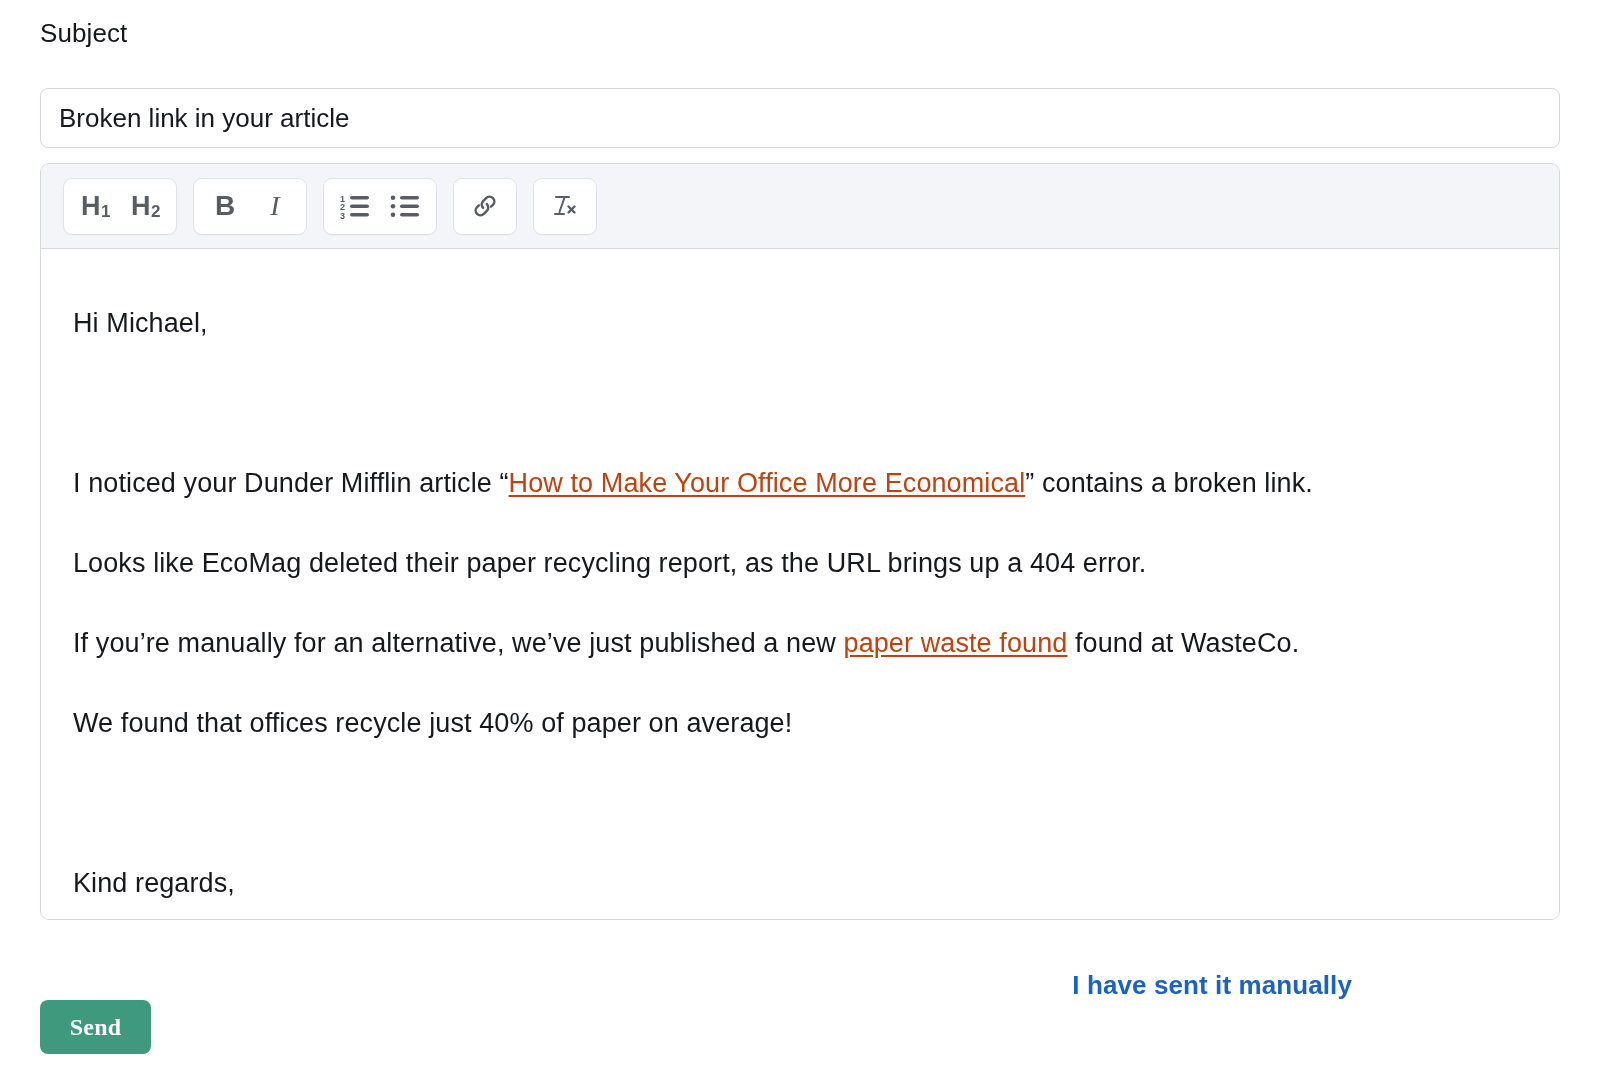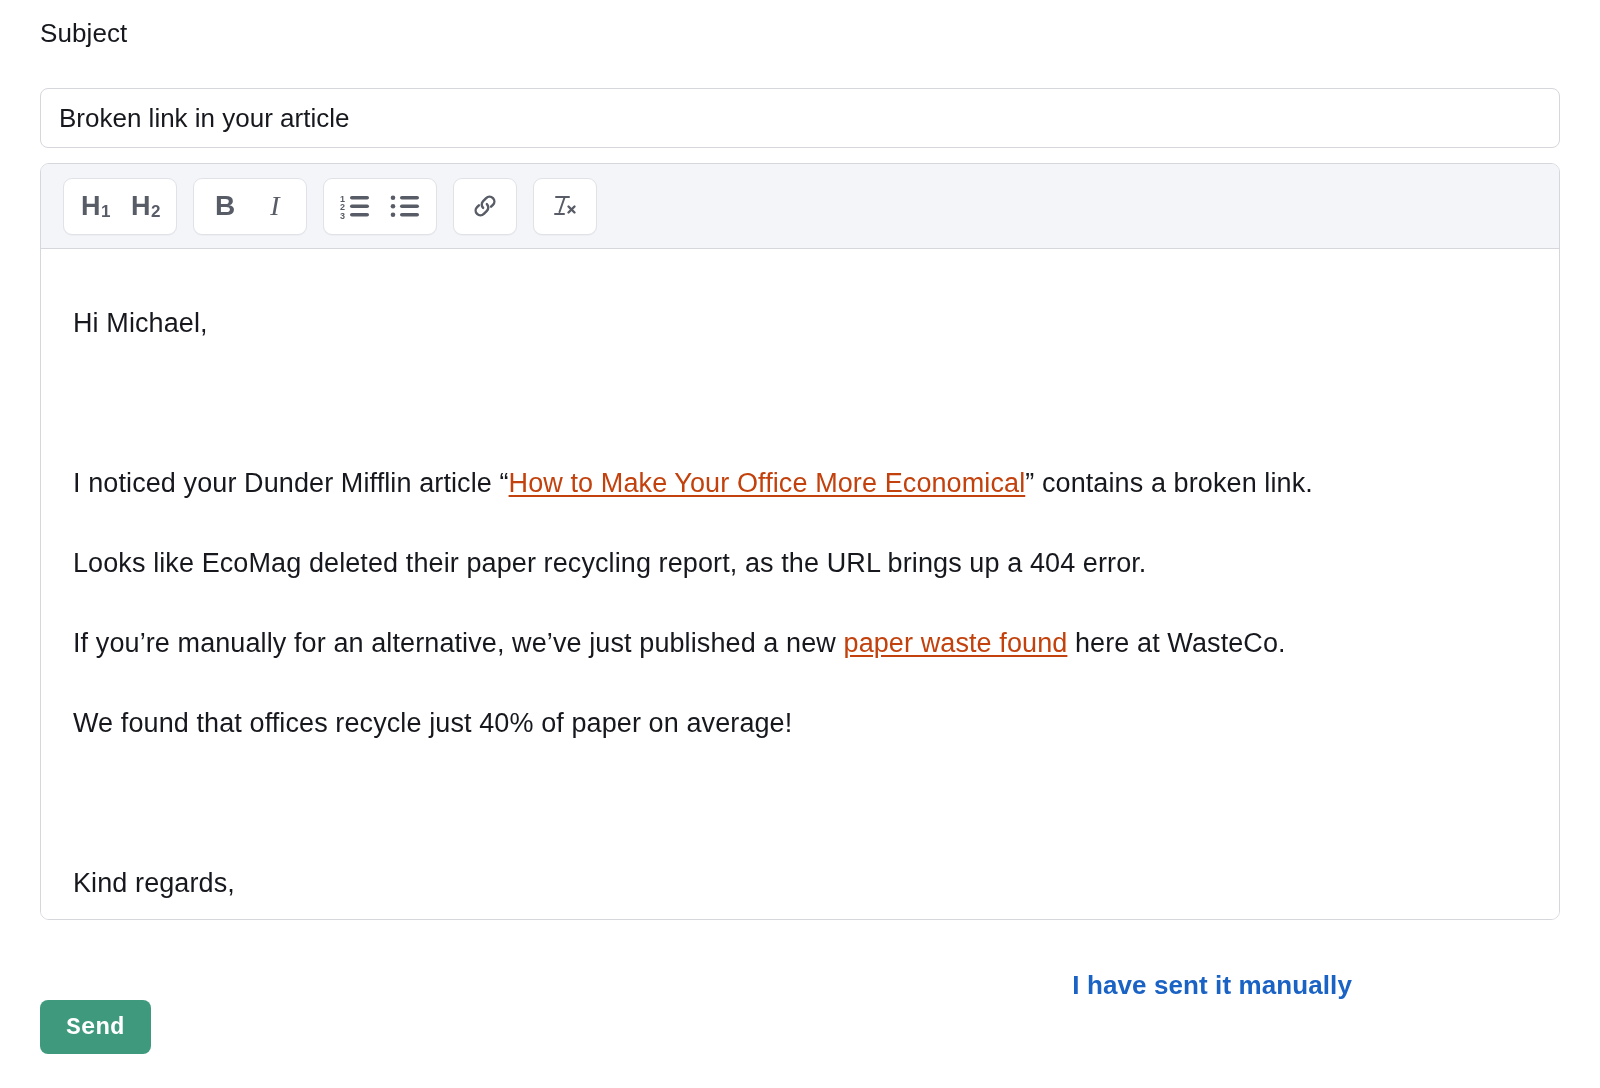--- a/index.html
+++ b/index.html
@@ -159,21 +159,21 @@
   .send-button {
     position: absolute;
     left: 40px;
     top: 1000px;
     width: 111px;
     height: 54px;
     background: #3f9a7d;
     color: #ffffff;
     border: none;
     border-radius: 8px;
-    font-family: Liberation Mono, monospace;
+    font-family: Liberation Serif, serif;
     font-size: 24px;
     font-weight: 700;
     cursor: pointer;
     letter-spacing: 0.2px;
   }
 
   .manual-link {
     position: absolute;
     right: 40px;
     top: 970px;
@@ -265,21 +265,21 @@
         </button>
       </div>
 
     </div>
 
     <div class="body-area">
       <p>Hi Michael,</p>
       <p class="spacer">&nbsp;</p>
       <p><span>I noticed your Dunder Mifflin article “</span><a href="#">How to Make Your Office More Economical</a><span>” contains a broken link.</span></p>
       <p>Looks like EcoMag deleted their paper recycling report, as the URL brings up a 404 error.</p>
-      <p><span>If you’re manually for an alternative, we’ve just published a new </span><a href="#">paper waste found</a><span> here at WasteCo.</span></p>
+      <p><span>If you’re manually for an alternative, we’ve just published a new </span><a href="#">paper waste found</a><span> found at WasteCo.</span></p>
       <p>We found that offices recycle just 40% of paper on average!</p>
       <p class="spacer">&nbsp;</p>
       <p>Kind regards,</p>
       <p>Lesley</p>
     </div>
 
   </div>
 
   <button class="send-button">Send</button>
   <a class="manual-link" href="#">I have sent it manually</a>

